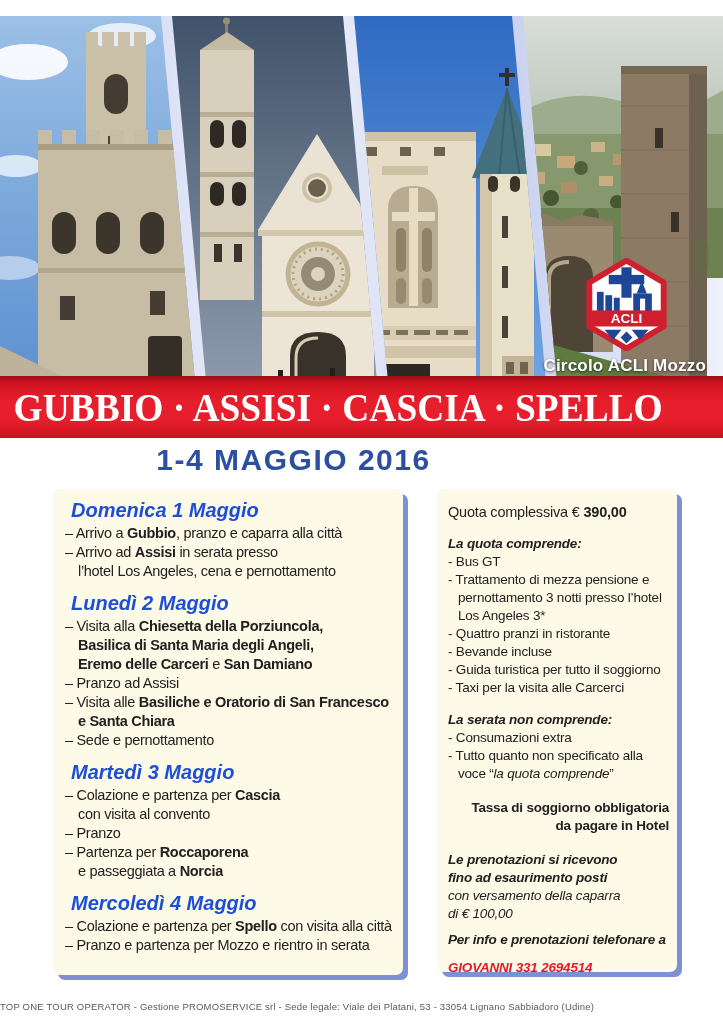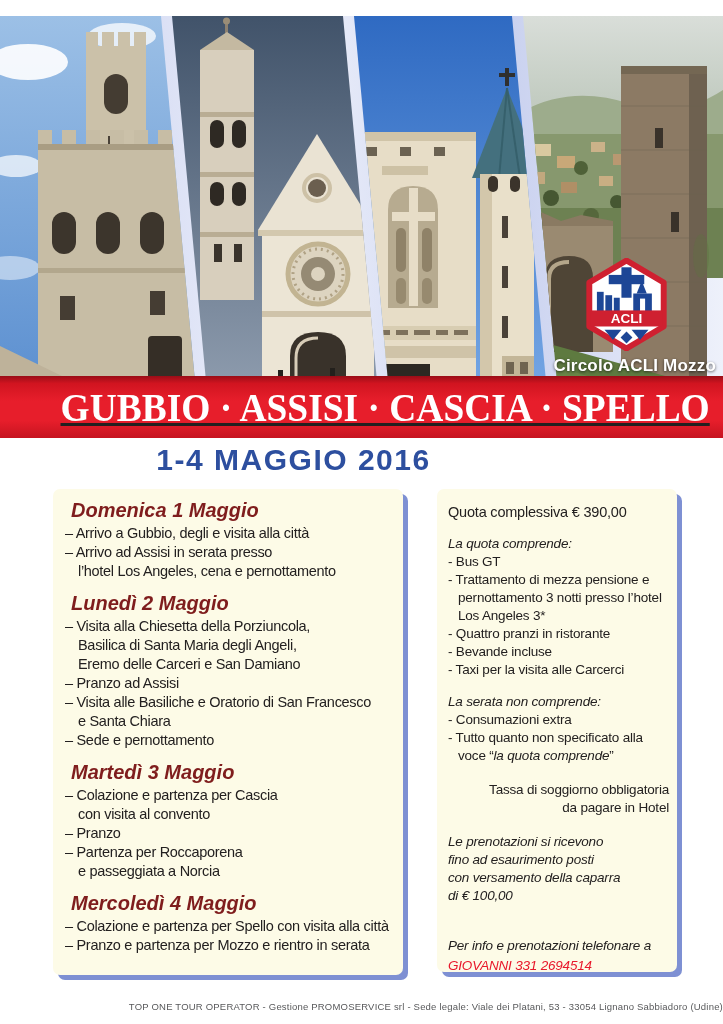--- a/index.html
+++ b/index.html
@@ -15,62 +15,62 @@
   .p2{clip-path:polygon(172px 0,343px 0,378px 376px,207px 376px);}
   .p3{clip-path:polygon(354px 0,512px 0,547px 376px,389px 376px);}
   .p4{clip-path:polygon(523px 0,723px 0,723px 376px,558px 376px);}
   .p1 svg{left:0;width:200px;}
   .p2 svg{left:170px;width:210px;}
   .p3 svg{left:352px;width:198px;}
   .p4 svg{left:521px;width:202px;}
 
   
   .acli-badge{position:absolute;left:584px;top:242px;width:85px;height:93px;z-index:5;}
-  .acli-caption{position:absolute;top:340px;right:7px;z-index:5;color:#fff;font-weight:bold;
+  .acli-caption{position:absolute;top:340px;right:17px;z-index:5;color:#fff;font-weight:bold;
                 font-size:17px;letter-spacing:.2px;text-shadow:0 1px 3px rgba(0,0,0,.65);}
 
   
   .banner{position:absolute;left:0;top:376px;width:723px;height:62px;
           background:linear-gradient(#9a0d17 0%,#d11420 12%,#e71e2b 40%,#e71e2b 72%,#c61420 100%);
-          display:flex;align-items:center;justify-content:flex-end;text-decoration:underline;}
+          display:flex;align-items:center;justify-content:flex-start;}
   .banner-text{color:#fff;font-family:"Liberation Serif",serif;font-weight:bold;
                font-size:39px;white-space:nowrap;transform:scaleX(.96);letter-spacing:0;}
 
   
   .date-title{position:absolute;left:0;top:443px;width:587px;text-align:center;
               color:#2d4f9f;font-size:30px;font-weight:bold;letter-spacing:1.5px;}
 
   
   .box{position:absolute;top:489px;background:#fdfbe7;border-radius:7px;
        box-shadow:5px 5px 0 #7e90d3;box-sizing:border-box;overflow:hidden;}
   .box-left{left:53px;width:350px;height:486px;padding:9px 8px 0 12px;
             font-size:14.5px;line-height:19px;letter-spacing:-.3px;}
   .box-right{left:437px;width:240px;height:483px;padding:14px 8px 0 11px;
              font-size:13.5px;line-height:18px;letter-spacing:-.2px;}
 
-  .day-title{color:#7f1d1d;font-size:20px;line-height:24px;font-weight:bold;font-style:italic;
+  .day-title{color:#1d4ed8;font-size:20px;line-height:24px;font-weight:bold;font-style:italic;
              margin:10px 0 2px 6px;letter-spacing:0;}
   .itin > .day-title:first-child{margin-top:0;}
   .line{padding-left:13px;text-indent:-13px;white-space:pre-wrap;}
 
   .pb{white-space:pre-wrap;}
   .pb.item{padding-left:10px;text-indent:-10px;}
   .pb.quota{font-size:14.5px;}
   .pb.sechead{margin-top:14px;}
   .pb.note-b{margin-top:16px;text-align:right;}
   .pb.note-bi{margin-top:16px;}
-  .pb.note-bi2{margin-top:32px;}
-  .pb.phone{margin-top:2px;}
-
-  .b{font-weight:normal;}
+  .pb.note-bi2{margin-top:8px;}
+  .pb.phone{margin-top:10px;}
+
+  .b{font-weight:bold;}
   .i{font-style:italic;}
   .r{color:#e8182b;}
 
   
-  .footer{position:absolute;left:0;top:1001px;width:723px;text-align:right;
+  .footer{position:absolute;left:0;top:1001px;width:723px;text-align:left;
           font-size:9.5px;color:#58595b;letter-spacing:.2px;}
 </style>
 </head>
 <body>
 
 <div class="page">
 
   <div class="collage">
 
     <div class="panel p1">
@@ -271,21 +271,21 @@
   </div>
 
   <div class="banner">
     <div class="banner-text">GUBBIO · ASSISI · CASCIA · SPELLO</div>
   </div>
 
   <div class="date-title">1-4 MAGGIO 2016</div>
 
   <div class="box box-left itin">
       <div class="day-title">Domenica 1 Maggio</div>
-      <div class="line"><span>– Arrivo a </span><span class="b">Gubbio</span><span>, degli e visita alla città</span></div>
+      <div class="line"><span>– Arrivo a </span><span class="b">Gubbio</span><span>, pranzo e caparra alla città</span></div>
       <div class="line"><span>– Arrivo ad </span><span class="b">Assisi</span><span> in serata presso
 l’hotel Los Angeles, cena e pernottamento</span></div>
       <div class="day-title">Lunedì 2 Maggio</div>
       <div class="line"><span>– Visita alla </span><span class="b">Chiesetta della Porziuncola,
 Basilica di Santa Maria degli Angeli,
 Eremo delle Carceri</span><span> e </span><span class="b">San Damiano</span></div>
       <div class="line"><span>– Pranzo ad Assisi</span></div>
       <div class="line"><span>– Visita alle </span><span class="b">Basiliche e Oratorio di San Francesco
 e Santa Chiara</span></div>
       <div class="line"><span>– Sede e pernottamento</span></div>
@@ -302,20 +302,21 @@
 
   <div class="box box-right">
       <div class="pb quota"><span>Quota complessiva € </span><span class="b">390,00</span></div>
       <div class="pb sechead"><span class="b i">La quota comprende:</span></div>
       <div class="pb item"><span>- Bus GT</span></div>
       <div class="pb item"><span>- Trattamento di mezza pensione e
 pernottamento 3 notti presso l’hotel
 Los Angeles 3*</span></div>
       <div class="pb item"><span>- Quattro pranzi in ristorante</span></div>
       <div class="pb item"><span>- Bevande incluse</span></div>
+      <div class="pb item"><span>- Guida turistica per tutto il soggiorno</span></div>
       <div class="pb item"><span>- Taxi per la visita alle Carcerci</span></div>
       <div class="pb sechead"><span class="b i">La serata non comprende:</span></div>
       <div class="pb item"><span>- Consumazioni extra</span></div>
       <div class="pb item"><span>- Tutto quanto non specificato alla
 voce “</span><span class="i">la quota comprende</span><span>”</span></div>
       <div class="pb note-b"><span class="b">Tassa di soggiorno obbligatoria
 da pagare in Hotel</span></div>
       <div class="pb note-bi"><span class="b i">Le prenotazioni si ricevono
 fino ad esaurimento posti</span></div>
       <div class="pb note-i"><span class="i">con versamento della caparra

